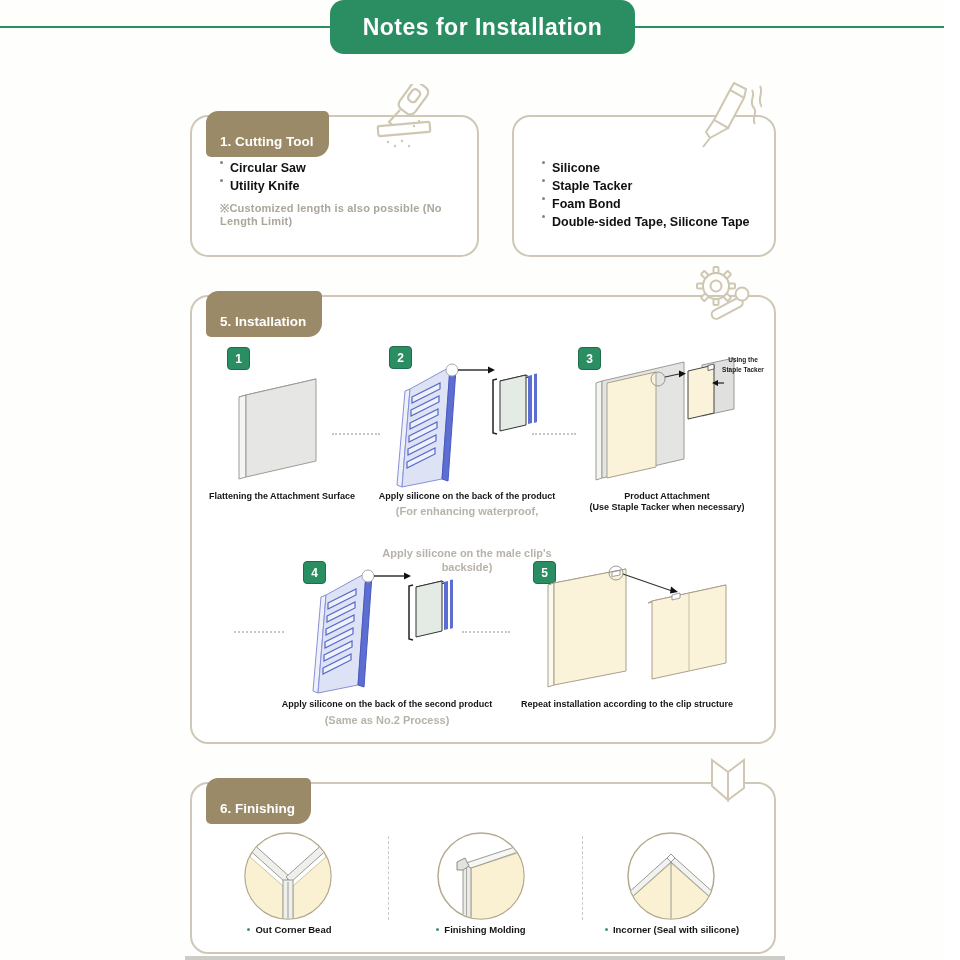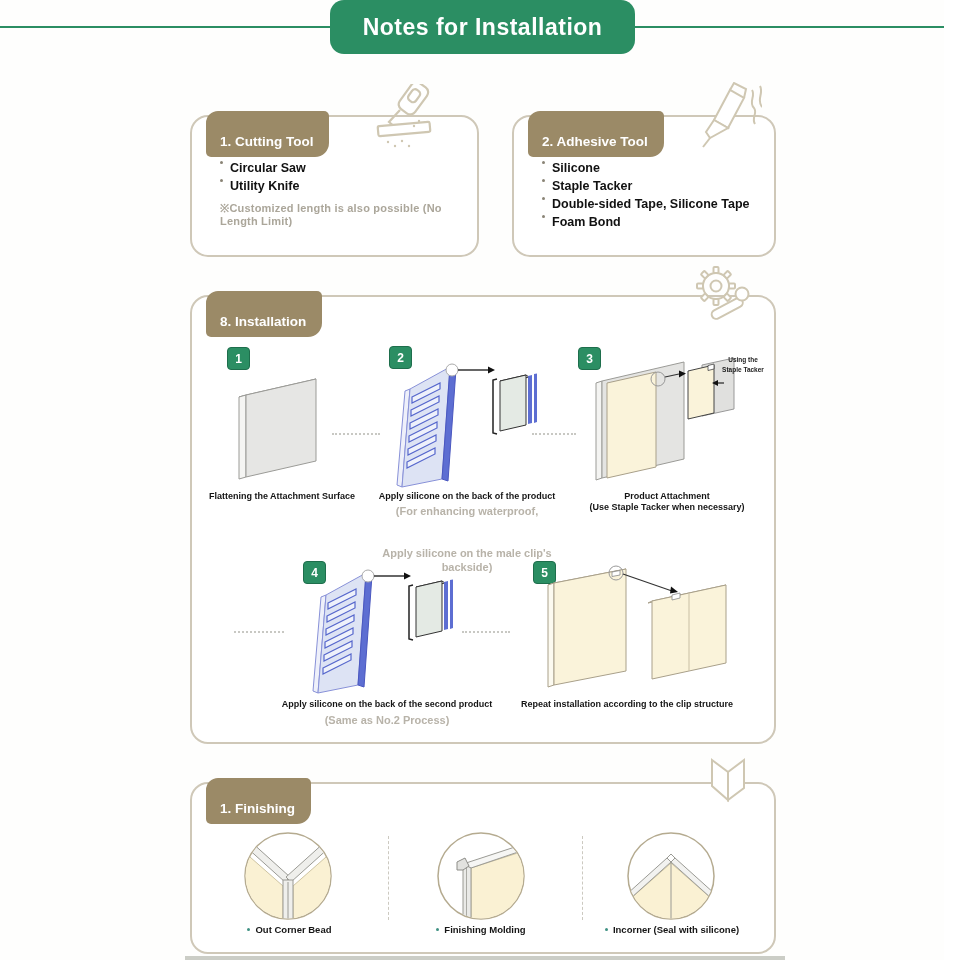--- a/index.html
+++ b/index.html
@@ -52,37 +52,36 @@
       </div>
       <div class="li">
         <span class="dot"></span>
         <span>Utility Knife</span>
       </div>
       <div class="note">※Customized length is also possible (No Length Limit)</div>
     </div>
   </div>
 
   <div class="box" id="box-adhesive">
-    <div class="seclabel">2. Adhesive Tool</div>
     <div class="toollist">
       <div class="li">
         <span class="dot"></span>
         <span>Silicone</span>
       </div>
       <div class="li">
         <span class="dot"></span>
         <span>Staple Tacker</span>
       </div>
       <div class="li">
         <span class="dot"></span>
+        <span>Foam Bond</span>
+      </div>
+      <div class="li">
+        <span class="dot"></span>
         <span>Double-sided Tape, Silicone Tape</span>
-      </div>
-      <div class="li">
-        <span class="dot"></span>
-        <span>Foam Bond</span>
       </div>
     </div>
   </div>
 
   <svg class="icon" style="left:362px;top:84px;" width="78" height="68" viewBox="0 0 78 68">
     <g stroke="#cfc7b2" stroke-width="2.2" fill="#fff">
       <rect x="42" y="-2" width="19" height="32" rx="6" transform="rotate(36 51 14)"></rect>
       <rect x="48" y="5" width="9" height="13" rx="3.5" transform="rotate(36 52 11)" fill="none"></rect>
       <path d="M38 26 L27 38 L33 43" fill="none"></path>
       <rect x="16" y="40" width="52" height="10" rx="1.5" transform="rotate(-5 42 45)"></rect>
@@ -102,21 +101,21 @@
       <path d="M18 38 L34 8 L48 16 L32 46 Z"></path>
       <path d="M34 8 L38 1 L50 7 L48 16" fill="none"></path>
       <path d="M18 38 L10 50 L14 56 L32 46 Z"></path>
       <path d="M14 56 L7 65" fill="none"></path>
       <path d="M56 8 C60 14 52 20 58 26 C62 31 55 36 59 42" fill="none"></path>
       <path d="M64 4 C68 11 60 18 66 25" fill="none"></path>
     </g>
   </svg>
 
   <div class="box" id="box-install">
-    <div class="seclabel">8. Installation</div>
+    <div class="seclabel">5. Installation</div>
 
     <div class="badge" style="left:35px;top:50px;">1</div>
     <div class="badge" style="left:197px;top:49px;">2</div>
     <div class="badge" style="left:386px;top:50px;">3</div>
     <div class="badge" style="left:111px;top:264px;">4</div>
     <div class="badge" style="left:341px;top:264px;">5</div>
 
     <svg class="step-svg" style="left:38px;top:74px;" width="95" height="115" viewBox="0 0 95 115">
       <polygon points="9,26 79,10 86,8 16,24" fill="#fbfbfa" stroke="#9b9b97"></polygon>
       <polygon points="9,26 16,24 16,106 9,108" fill="#f5f5f3" stroke="#9b9b97"></polygon>
@@ -228,21 +227,21 @@
         <rect x="25.5" y="5" width="5" height="6" rx="1" transform="rotate(225 28 24)"></rect>
         <rect x="25.5" y="5" width="5" height="6" rx="1" transform="rotate(270 28 24)"></rect>
         <rect x="25.5" y="5" width="5" height="6" rx="1" transform="rotate(315 28 24)"></rect>
       </g>
       <rect x="22" y="42" width="34" height="9" rx="4.5" fill="#fff" transform="rotate(-28 39 46)"></rect>
       <circle cx="54" cy="32" r="6.5" fill="#fff"></circle>
     </g>
   </svg>
 
   <div class="box" id="box-finish">
-    <div class="seclabel">1. Finishing</div>
+    <div class="seclabel">6. Finishing</div>
 
     <svg class="step-svg" style="left:50px;top:46px;" width="92" height="92" viewBox="0 0 92 92">
       <defs>
           <clipPath id="cc1">
             <circle cx="46" cy="46" r="42.5"></circle>
           </clipPath>
         </defs>
       <circle cx="46" cy="46" r="43" fill="#fff" stroke="#b5ab90" stroke-width="1.5"></circle>
       <g clip-path="url(#cc1)">
         <polygon points="0,20 41,56 41,92 0,92" fill="#faf1d3" stroke="#c2b68f" stroke-width="0.8"></polygon>

